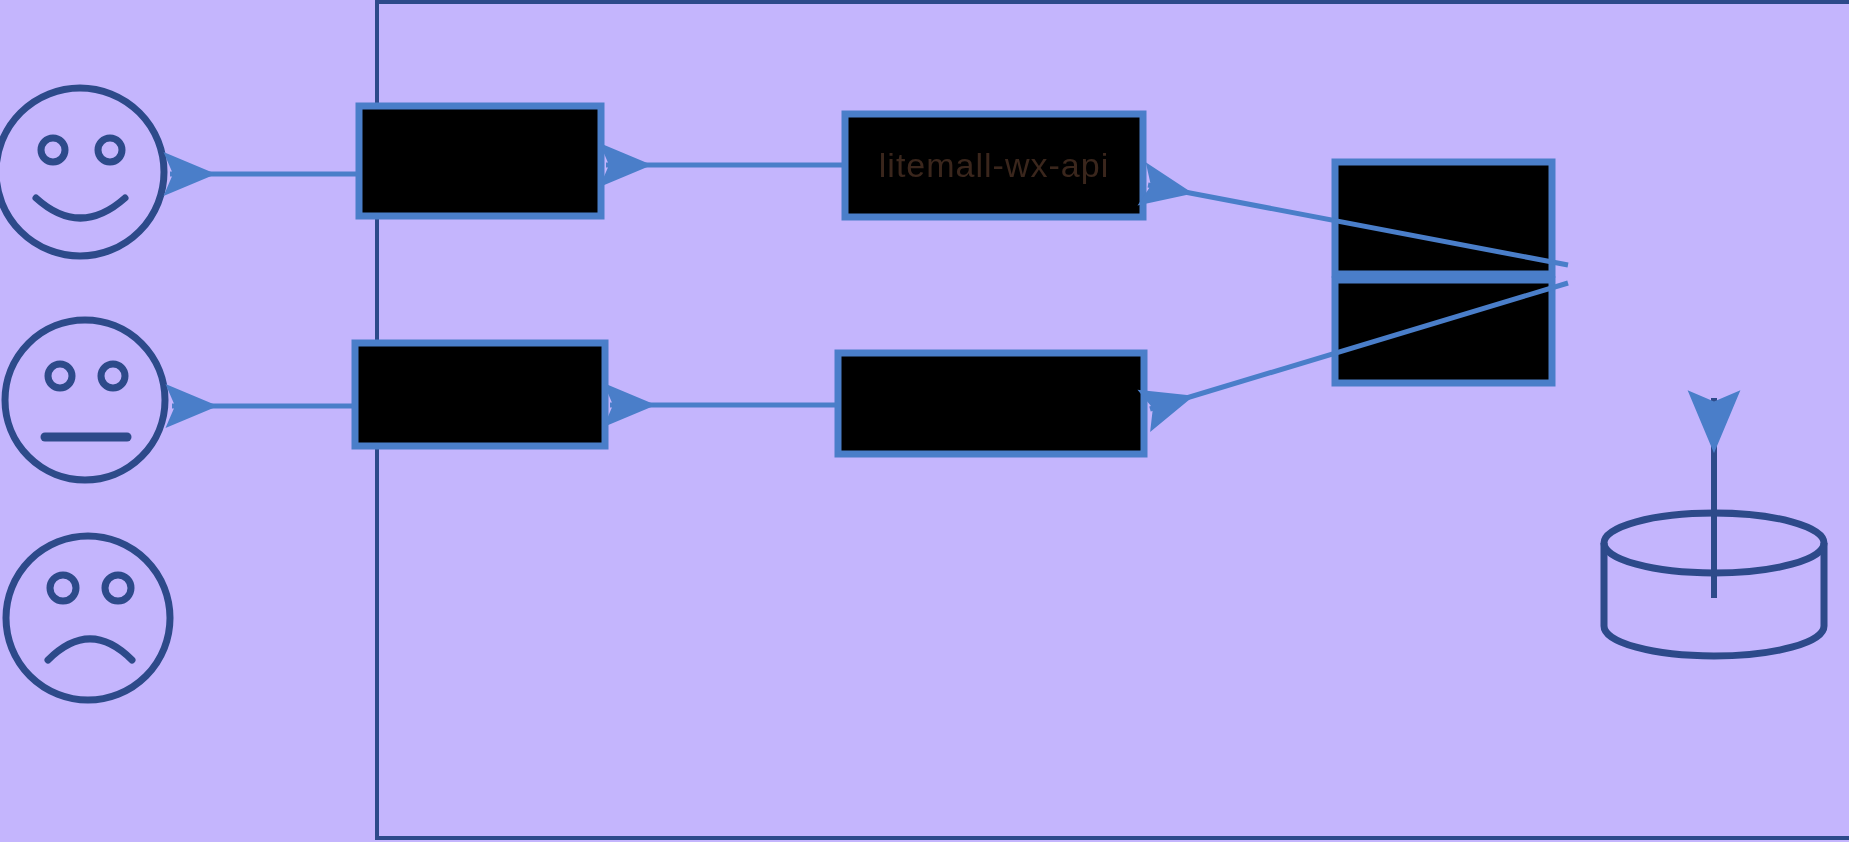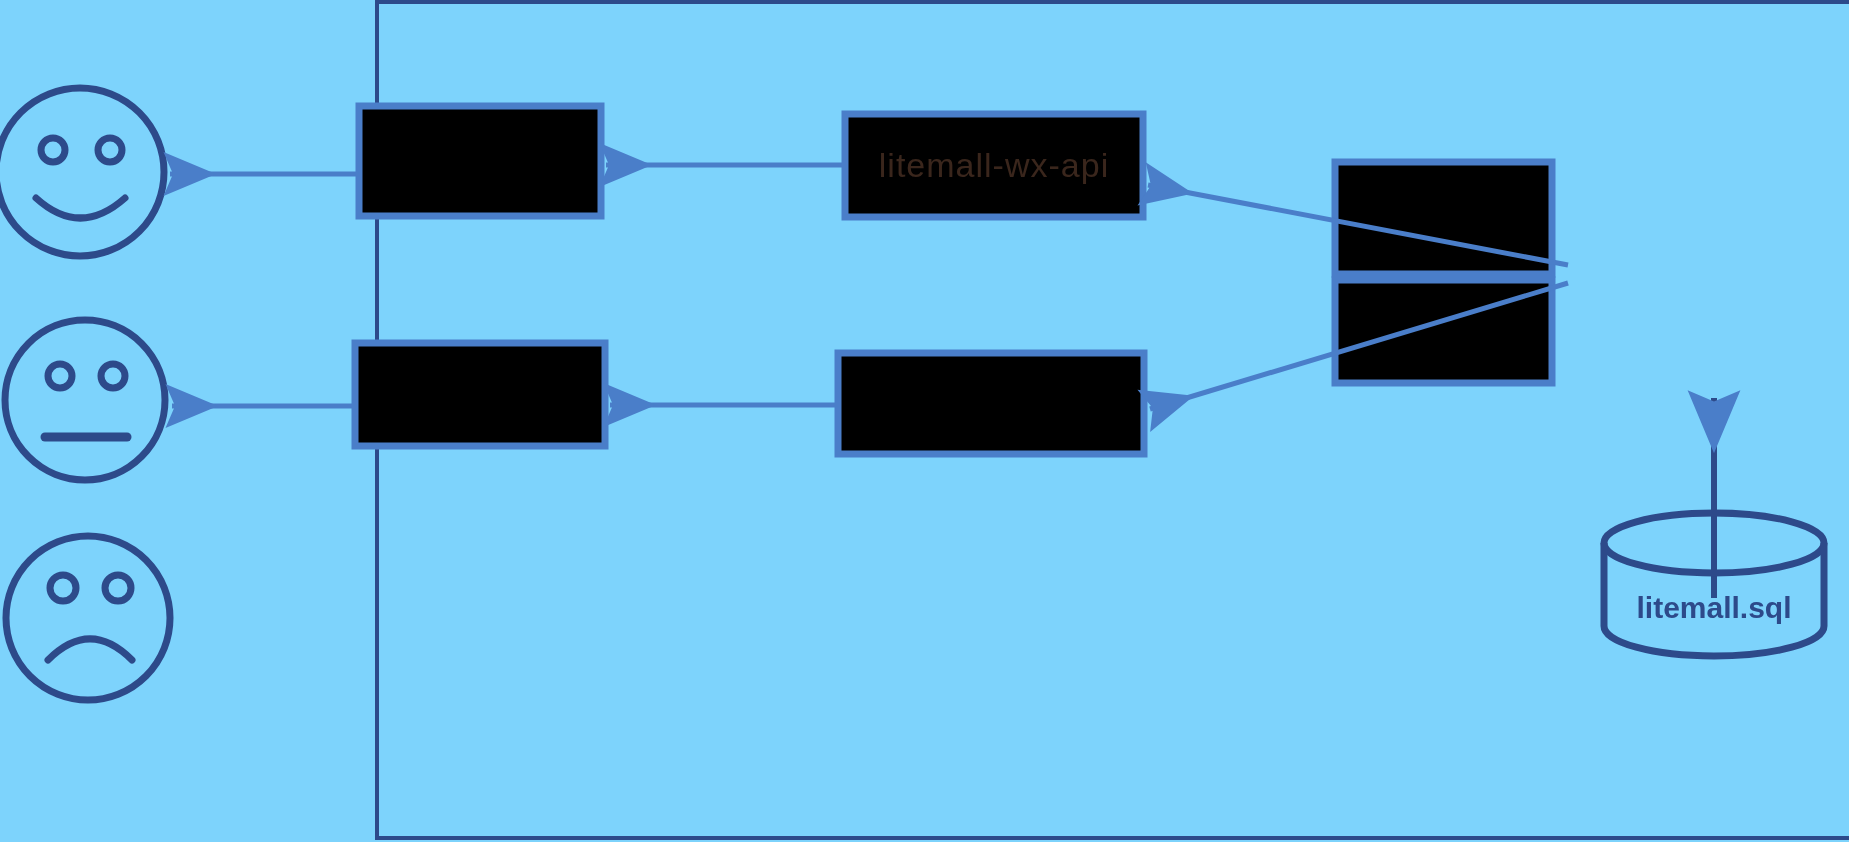--- a/index.html
+++ b/index.html
@@ -1,20 +1,20 @@
 <!DOCTYPE html>
 <html><head>
 <meta charset="utf-8">
 <style>
   html,body{margin:0;padding:0;background:#000;}
   body{
     font-family:"Liberation Sans", sans-serif;
     width:1849px;height:842px;overflow:hidden;position:relative;
   }
-  #stage{position:absolute;left:0;top:0;width:1849px;height:842px;background:#7dd3fc;}
+  #stage{position:absolute;left:0;top:0;width:1849px;height:842px;background:#c4b5fd;}
   svg.layer{position:absolute;left:0;top:0;width:1849px;height:842px;}
   .boxlabel{
     position:absolute;
     display:flex;align-items:center;justify-content:center;
     text-align:center;
     pointer-events:none;
     white-space:nowrap;
   }
   .dim-label{
     color:#3a261c;
@@ -89,15 +89,14 @@
     <line x1="1714" y1="598" x2="1714" y2="398" stroke="#2d4a8a" stroke-width="6" marker-end="url(#ah)"></line>
 
     <g fill="none" stroke="#2d4a8a" stroke-width="7">
       <ellipse cx="1714" cy="543" rx="110" ry="30"></ellipse>
       <path d="M1604,543 L1604,626 A110,30 0 0 0 1824,626 L1824,543"></path>
     </g>
   </svg>
 
   <div class="boxlabel dim-label" style="left:845px;top:114px;width:298px;height:103px;">litemall-wx-api</div>
 
-  <div class="boxlabel db-label" style="left:1604px;top:560px;width:220px;height:96px;">litemall.sql</div>
 
 </div>
 
 </body></html>

